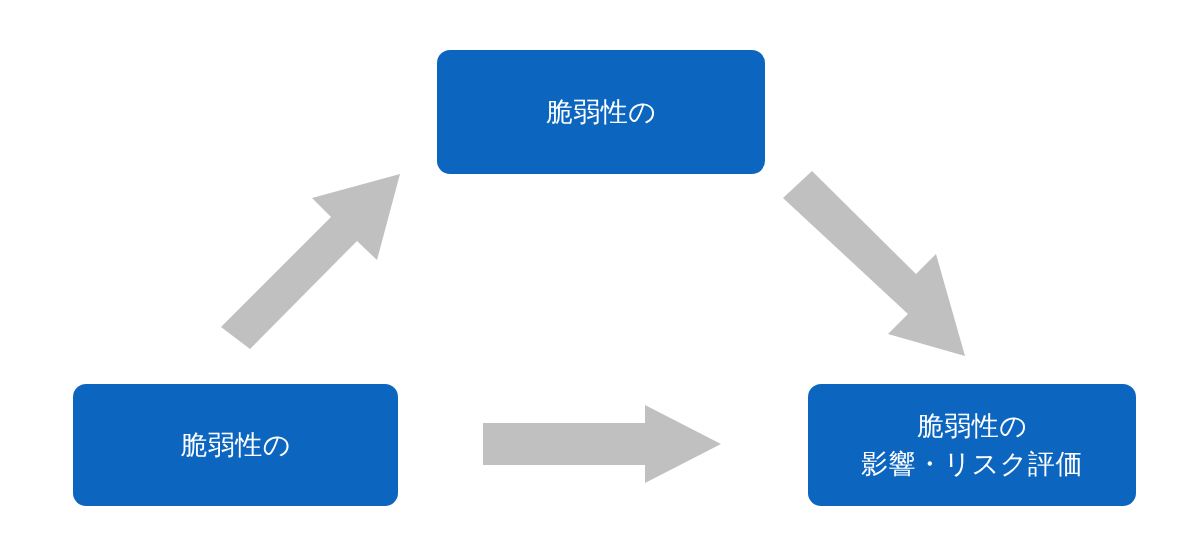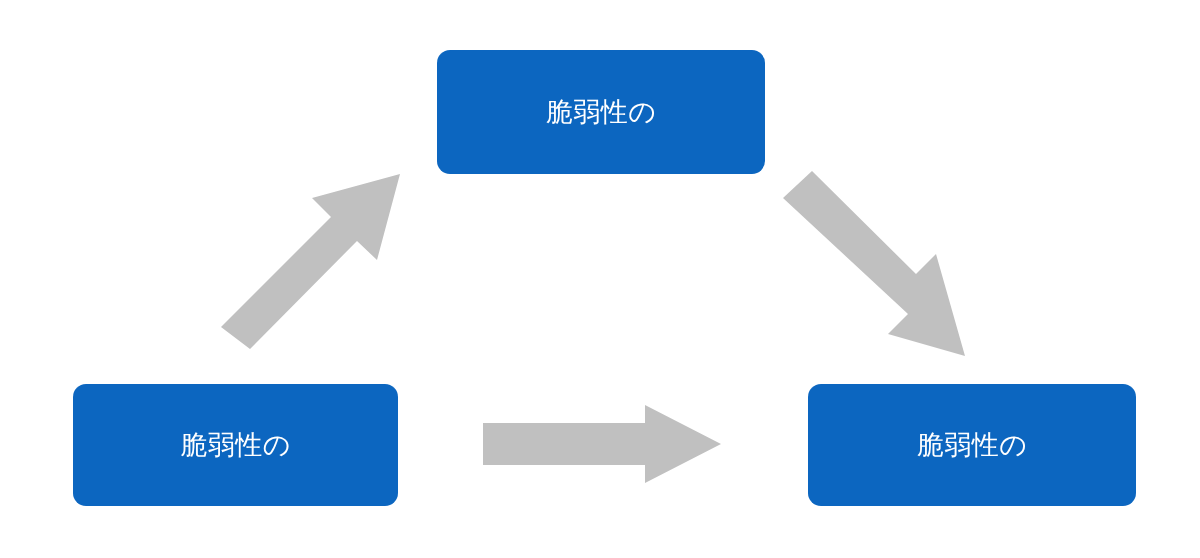--- a/index.html
+++ b/index.html
@@ -81,15 +81,16 @@
   <div class="node-box" id="node-diagnosis">
     <span class="node-line">脆弱性の</span>
   </div>
 
   <div class="node-box" id="node-remediation">
     <span class="node-line">脆弱性の</span>
   </div>
 
   <div class="node-box" id="node-impact">
     <span class="node-line">脆弱性の</span>
+    <span class="node-line">影響・リスク評価</span>
   </div>
 
 </div>
 
 </body></html>

